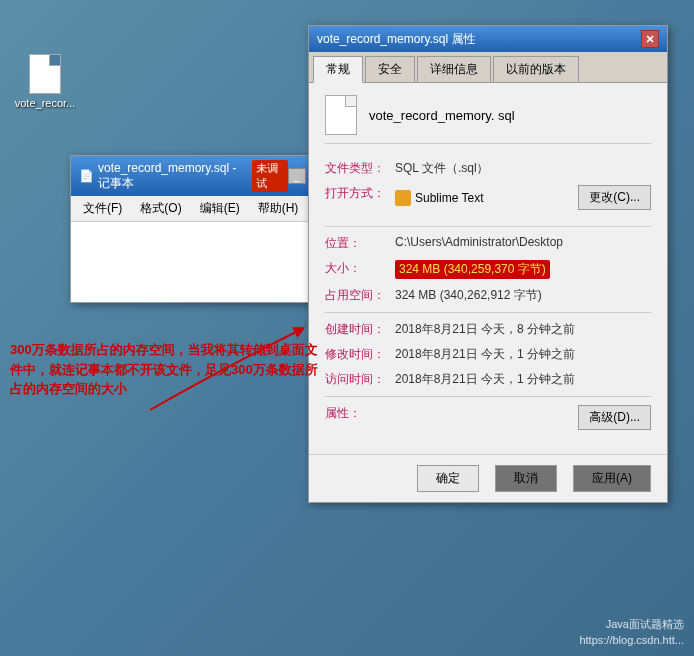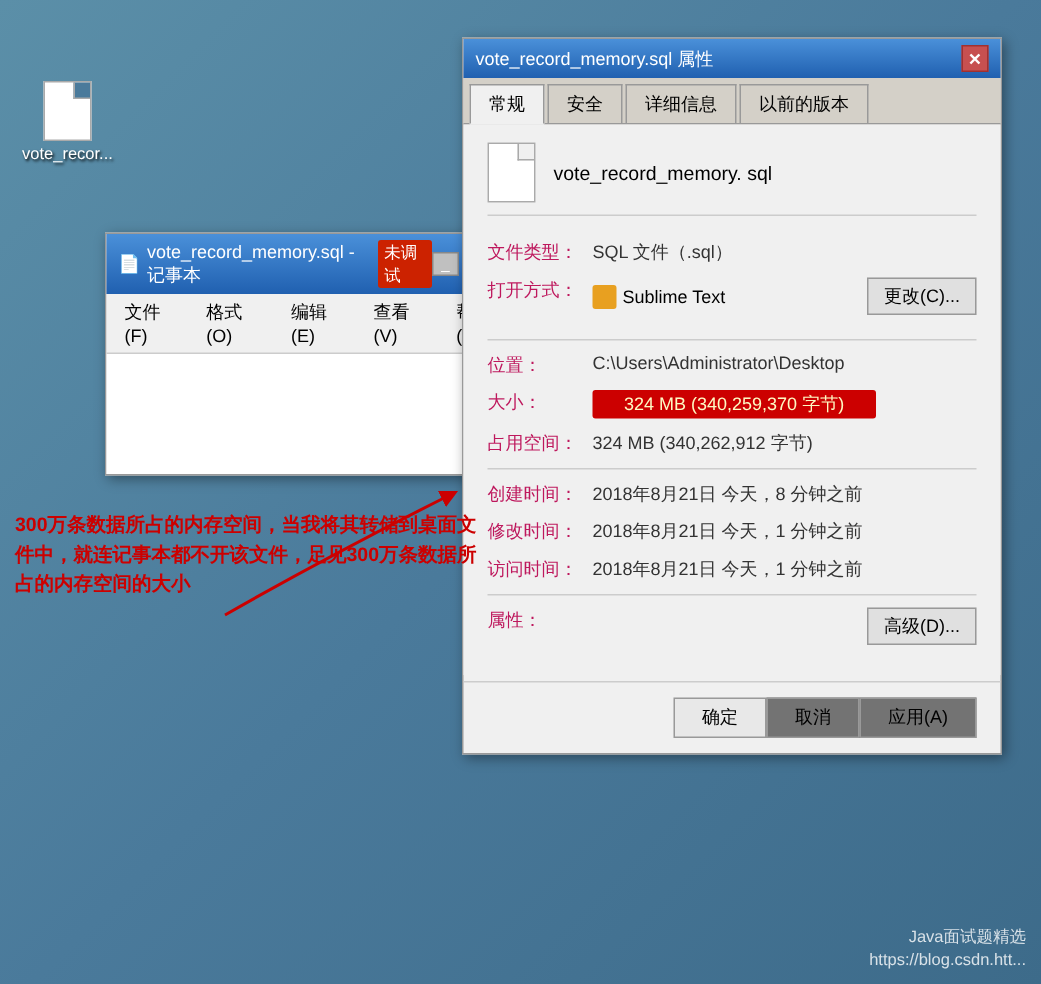--- a/index.html
+++ b/index.html
@@ -167,22 +167,22 @@
       flex-shrink: 0;
       font-size: 12px;
     }
     .prop-value {
       flex: 1;
       color: #333;
       font-size: 12px;
     }
     .prop-value-highlight {
       background: #cc0000;
-      color: #fef9c3;
-      padding: 1px 21px;
+      color: #fde047;
+      padding: 1px 4px;
       border-radius: 2px;
     }
 
     
     .open-with-row {
       display: flex;
       align-items: center;
       margin-bottom: 8px;
     }
     .sublime-icon {
@@ -200,21 +200,21 @@
       border: 1px solid #999;
       cursor: pointer;
       font-size: 12px;
     }
 
     
     .dialog-footer {
       display: flex;
       justify-content: flex-end;
       padding: 10px 16px;
-      gap: 0;
+      gap: 16px;
       border-top: 1px solid #ccc;
       margin-top: 4px;
     }
     .footer-btn {
       padding: 4px 18px;
       background: #737373;
       border: 1px solid #999;
       cursor: pointer;
       font-size: 12px;
     }
@@ -357,21 +357,20 @@
       <div class="notepad-controls">
         <div class="win-btn">_</div>
         <div class="win-btn">□</div>
         <div class="win-btn close-btn">✕</div>
       </div>
     </div>
     <div class="notepad-menu">
       <span class="menu-item">文件(F)</span>
       <span class="menu-item">格式(O)</span>
       <span class="menu-item">编辑(E)</span>
-      <span class="menu-item">查看(V)</span>
       <span class="menu-item">帮助(H)</span>
     </div>
     <div class="notepad-body"></div>
   </div>
 
   <div class="properties-dialog">
     <div class="dialog-titlebar">
       <span class="dialog-title-text">vote_record_memory.sql 属性</span>
       <div class="dialog-close-btn">✕</div>
     </div>

